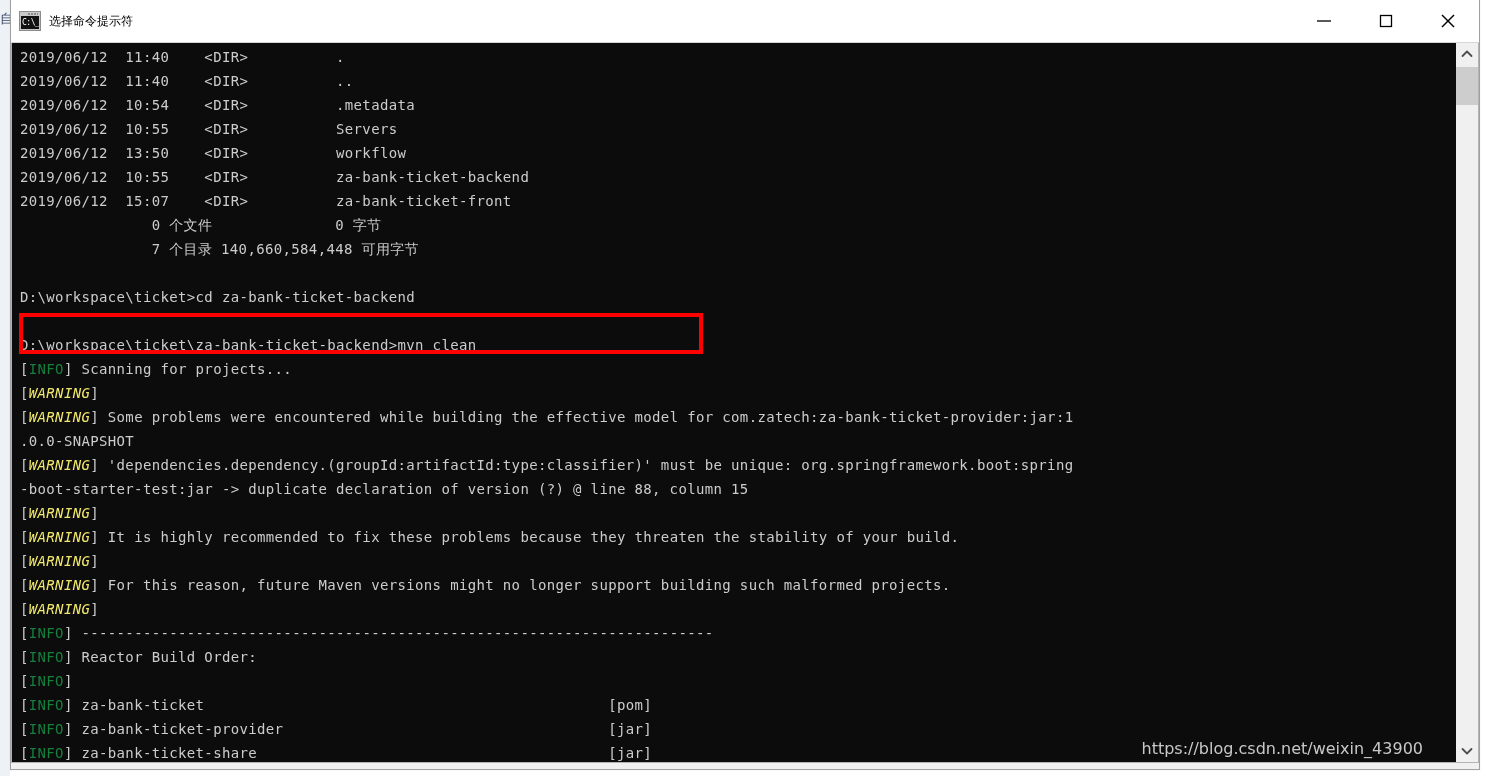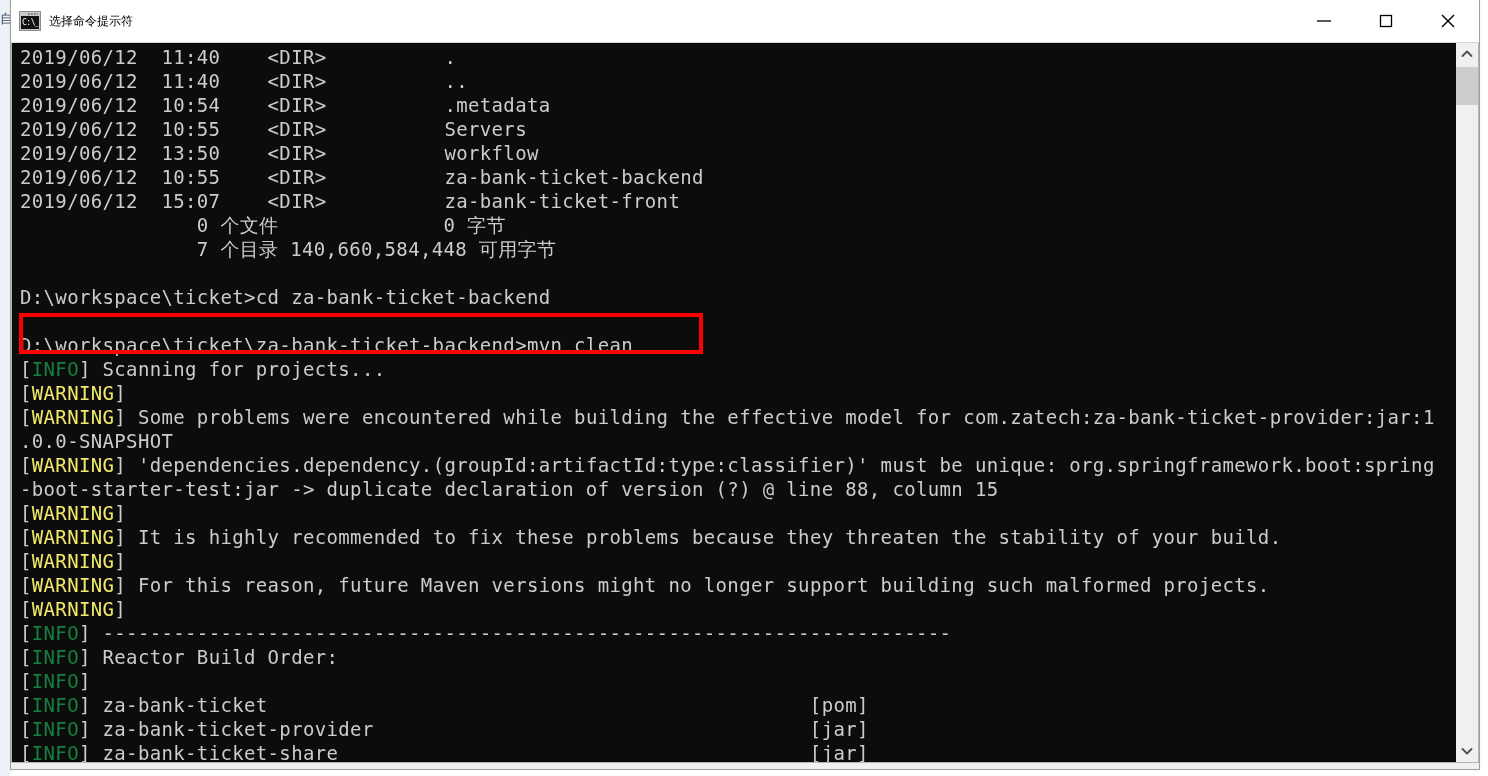--- a/index.html
+++ b/index.html
@@ -156,34 +156,34 @@
     background: #0c0c0c;
     overflow: hidden;
     padding: 0;
   }
   #term-lines {
     position: absolute;
     left: 0;
     top: 2px;
     width: 100%;
     font-family: "DejaVu Sans Mono", "Liberation Mono", monospace;
-    font-size: 19px;
+    font-size: 14px;
     line-height: 24px;
     letter-spacing: 0.35px;
     color: #cccccc;
     white-space: pre;
   }
   .tline {
     height: 24px;
     padding-left: 8px;
     white-space: pre;
     overflow: hidden;
   }
   .c-info   { color: #15803d; }
-  .c-warn   { color: #f2e96b; }
+  .c-warn   { color: #f2e96b; font-style: italic; }
   .c-white  { color: #cccccc; }
 
   
   #redbox {
     position: absolute;
     left: 7px;
     top: 270px;
     width: 684px;
     height: 41px;
     border: 4px solid #ff0000;
@@ -282,20 +282,21 @@
         </svg>
       </div>
     </div>
   </div>
 
   <div id="console-body">
 
     <div id="term">
       <div id="term-lines"><div class="tline"><span class="c-white">2019/06/12  11:40    &lt;DIR&gt;          .</span></div><div class="tline"><span class="c-white">2019/06/12  11:40    &lt;DIR&gt;          ..</span></div><div class="tline"><span class="c-white">2019/06/12  10:54    &lt;DIR&gt;          .metadata</span></div><div class="tline"><span class="c-white">2019/06/12  10:55    &lt;DIR&gt;          Servers</span></div><div class="tline"><span class="c-white">2019/06/12  13:50    &lt;DIR&gt;          workflow</span></div><div class="tline"><span class="c-white">2019/06/12  10:55    &lt;DIR&gt;          za-bank-ticket-backend</span></div><div class="tline"><span class="c-white">2019/06/12  15:07    &lt;DIR&gt;          za-bank-ticket-front</span></div><div class="tline"><span class="c-white">               0 个文件              0 字节</span></div><div class="tline"><span class="c-white">               7 个目录 140,660,584,448 可用字节</span></div><div class="tline"><span class="c-white"></span></div><div class="tline"><span class="c-white">D:\workspace\ticket&gt;cd za-bank-ticket-backend</span></div><div class="tline"><span class="c-white"></span></div><div class="tline"><span class="c-white">D:\workspace\ticket\za-bank-ticket-backend&gt;mvn clean</span></div><div class="tline"><span class="c-white">[</span><span class="c-info">INFO</span><span class="c-white">] Scanning for projects...</span></div><div class="tline"><span class="c-white">[</span><span class="c-warn">WARNING</span><span class="c-white">]</span></div><div class="tline"><span class="c-white">[</span><span class="c-warn">WARNING</span><span class="c-white">] Some problems were encountered while building the effective model for com.zatech:za-bank-ticket-provider:jar:1</span></div><div class="tline"><span class="c-white">.0.0-SNAPSHOT</span></div><div class="tline"><span class="c-white">[</span><span class="c-warn">WARNING</span><span class="c-white">] 'dependencies.dependency.(groupId:artifactId:type:classifier)' must be unique: org.springframework.boot:spring</span></div><div class="tline"><span class="c-white">-boot-starter-test:jar -&gt; duplicate declaration of version (?) @ line 88, column 15</span></div><div class="tline"><span class="c-white">[</span><span class="c-warn">WARNING</span><span class="c-white">]</span></div><div class="tline"><span class="c-white">[</span><span class="c-warn">WARNING</span><span class="c-white">] It is highly recommended to fix these problems because they threaten the stability of your build.</span></div><div class="tline"><span class="c-white">[</span><span class="c-warn">WARNING</span><span class="c-white">]</span></div><div class="tline"><span class="c-white">[</span><span class="c-warn">WARNING</span><span class="c-white">] For this reason, future Maven versions might no longer support building such malformed projects.</span></div><div class="tline"><span class="c-white">[</span><span class="c-warn">WARNING</span><span class="c-white">]</span></div><div class="tline"><span class="c-white">[</span><span class="c-info">INFO</span><span class="c-white">] ------------------------------------------------------------------------</span></div><div class="tline"><span class="c-white">[</span><span class="c-info">INFO</span><span class="c-white">] Reactor Build Order:</span></div><div class="tline"><span class="c-white">[</span><span class="c-info">INFO</span><span class="c-white">]</span></div><div class="tline"><span class="c-white">[</span><span class="c-info">INFO</span><span class="c-white">] za-bank-ticket                                              [pom]</span></div><div class="tline"><span class="c-white">[</span><span class="c-info">INFO</span><span class="c-white">] za-bank-ticket-provider                                     [jar]</span></div><div class="tline"><span class="c-white">[</span><span class="c-info">INFO</span><span class="c-white">] za-bank-ticket-share                                        [jar]</span></div></div>
       <div id="redbox"></div>
+      <div id="watermark">https://blog.csdn.net/weixin_43900</div>
     </div>
 
     <div id="vscroll">
       <div class="sb-arrow">
         <svg width="12" height="10" viewBox="0 0 12 10" aria-hidden="true">
           <polyline points="1.5,7 6,2.5 10.5,7" fill="none" stroke="#4d4d4d" stroke-width="1.8" stroke-linecap="round" stroke-linejoin="round"></polyline>
         </svg>
       </div>
       <div id="sb-track">
         <div id="sb-thumb"></div>

